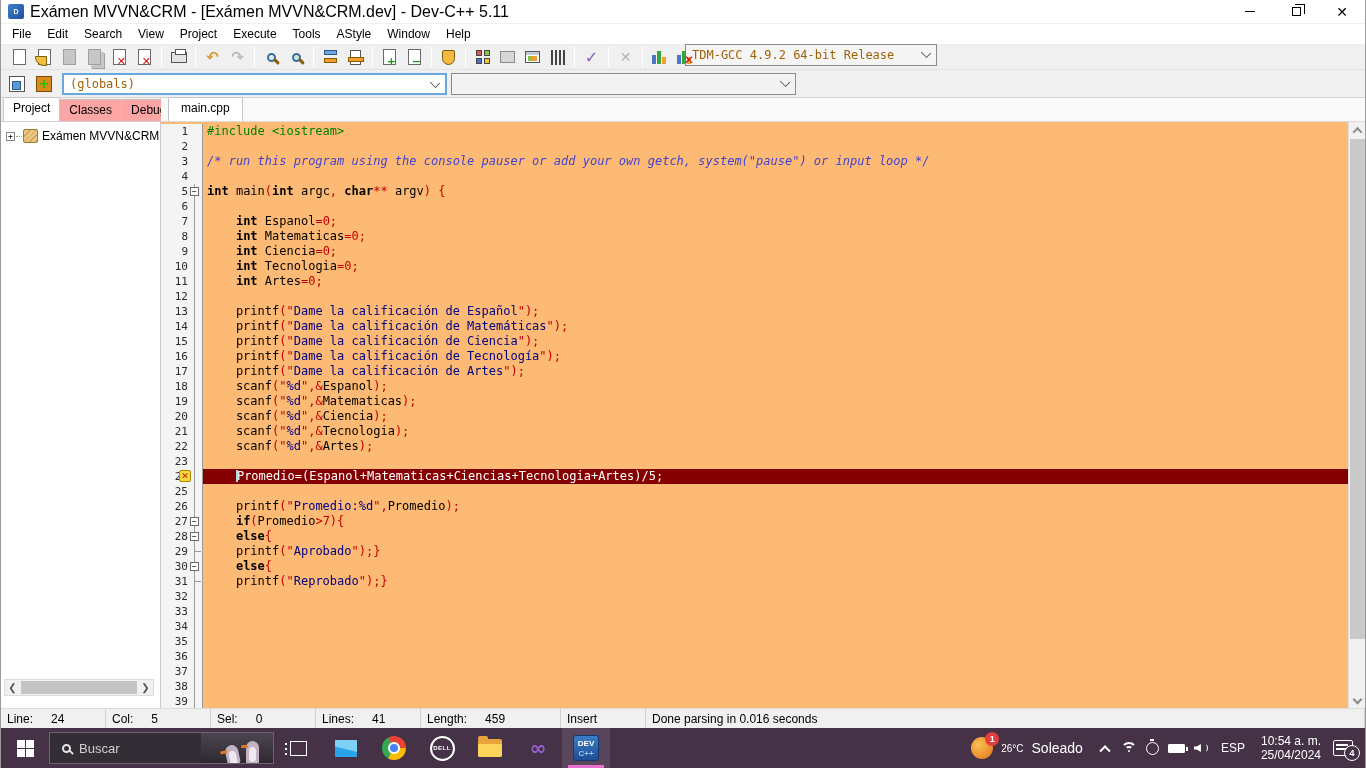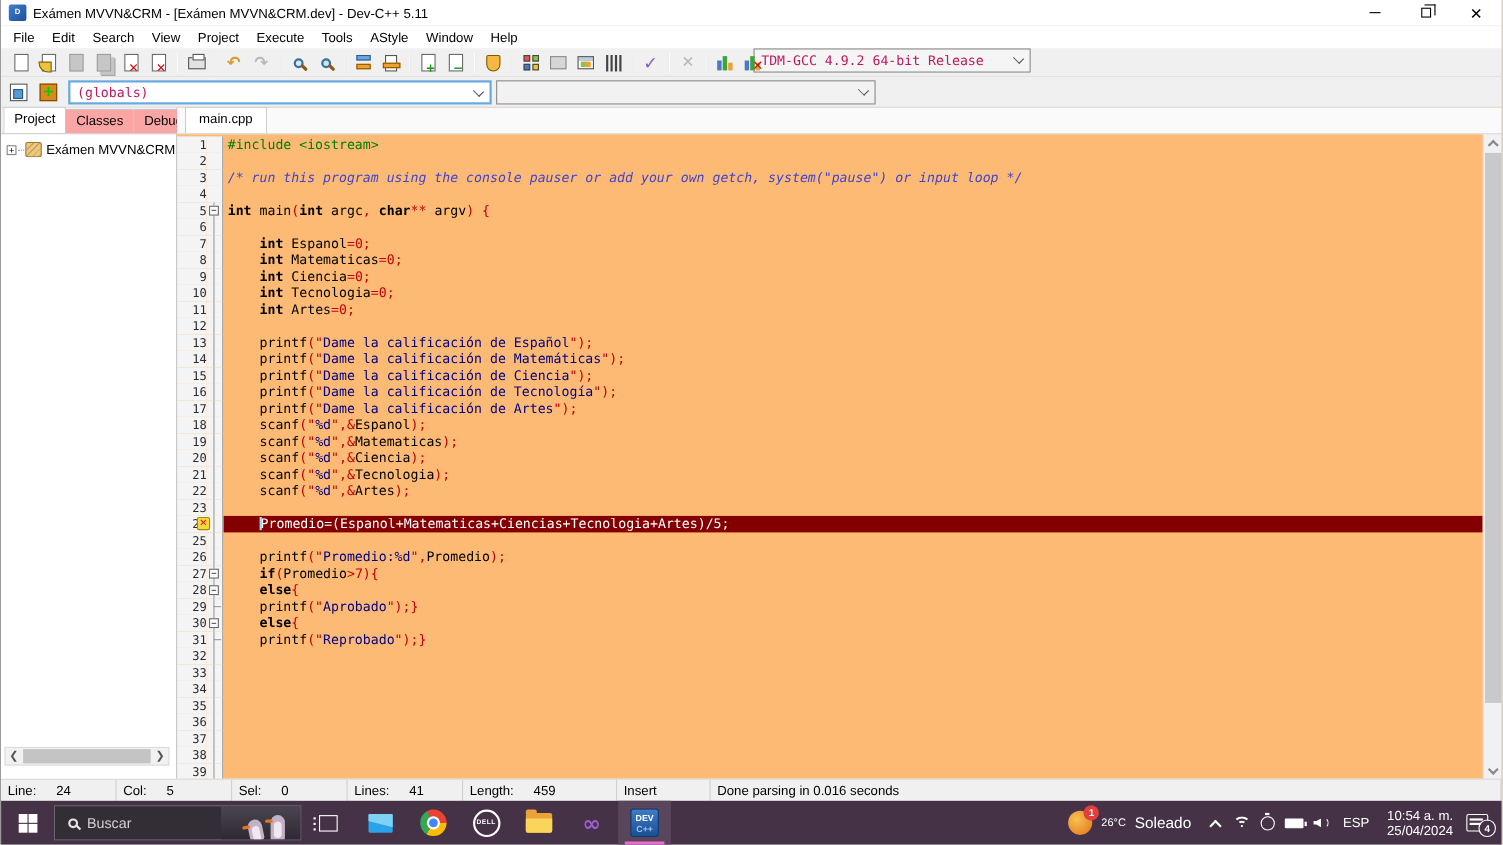--- a/index.html
+++ b/index.html
@@ -5,21 +5,21 @@
   * { margin:0; padding:0; box-sizing:border-box; }
   html,body { width:1366px; height:768px; overflow:hidden; background:#fff;
               font-family:"Liberation Sans", sans-serif; }
   .app { position:relative; width:1366px; height:768px; border-left:1px solid #9a9a9a; border-right:1px solid #9a9a9a; }
 
   
   .titlebar { position:absolute; left:0; top:0; width:100%; height:24px; background:#fff;
               display:flex; align-items:center; border-bottom:1px solid #f0f0f0; }
   .app-ico { width:16px; height:15px; margin:0 6px 0 7px; background:linear-gradient(135deg,#3f7fd0,#1d4f9c);
              border-radius:2px; color:#fff; font:bold 7px/15px "Liberation Sans",sans-serif; text-align:center; }
-  .title-text { font-size:12px; color:#000; }
+  .title-text { font-size:16px; color:#000; }
   .win-btns { margin-left:auto; display:flex; height:100%; }
   .win-btn { width:46px; height:100%; display:flex; align-items:center; justify-content:center; }
   .glyph-min { width:10px; height:1px; background:#000; }
   .glyph-restore { width:9px; height:9px; border:1px solid #000; position:relative; background:#fff; }
   .glyph-restore:before { content:""; position:absolute; left:2px; top:-4px; width:9px; height:9px; border:1px solid #000; border-left:none; border-bottom:none; }
   .glyph-close { font-size:14px; color:#000; line-height:14px; }
 
   
   .menubar { position:absolute; left:0; top:24px; width:100%; height:21px; background:#fff; display:flex; align-items:center; padding-left:3px; border-bottom:1px solid #ececec;}
   .menu-item { padding:0 8px; font-size:12px; color:#000; height:21px; line-height:21px; }
@@ -59,21 +59,21 @@
   .chk { font:bold 16px "DejaVu Sans",sans-serif; color:#8a5ac2; }
   .abrt { font:bold 14px "DejaVu Sans",sans-serif; color:#b5b5b5; }
   .bars3 { width:15px; height:14px; position:relative; }
   .bars3 i { position:absolute; bottom:0; width:4px; }
   .bars3 i:nth-child(1){ left:0; height:9px; background:#4a78c5; }
   .bars3 i:nth-child(2){ left:5px; height:13px; background:#3aa53a; }
   .bars3 i:nth-child(3){ left:10px; height:7px; background:#f0a030; }
   .xover { position:absolute; right:-2px; bottom:-3px; font:bold 12px "DejaVu Sans",sans-serif; color:#cc1111; }
 
   .combo { height:22px; border:1px solid #8a8a8a; background:#f2f2f2; display:flex; align-items:center;
-           font-family:"DejaVu Sans Mono", monospace; font-size:12px; color:#be185d; padding-left:6px; position:relative; }
+           font-family:"DejaVu Sans Mono", monospace; font-size:12px; color:#a16207; padding-left:6px; position:relative; }
   .combo .chev { position:absolute; right:6px; top:4px; width:8px; height:8px; border-right:1.5px solid #555; border-bottom:1.5px solid #555; transform:rotate(45deg) scale(1,.8); }
   .combo.compiler { position:absolute; left:684px; top:-1px; width:252px; background:#f5f5f5; }
   .combo.globals { position:absolute; left:61px; top:3px; width:385px; background:#fff; border:2px solid #66a8e0; }
   .combo.members { position:absolute; left:450px; top:3px; width:345px; }
 
   .nav-ic { width:16px; height:16px; position:relative; }
   .nav1 { background:#fff; border:1px solid #555; }
   .nav1:before { content:""; position:absolute; left:2px; top:4px; width:7px; height:7px; background:#5b9bd5; border:1px solid #2a5a8a; }
   .nav2 { background:#d78a1e; border:1px solid #7a4a00; color:#0c0; font:bold 13px/14px "DejaVu Sans",sans-serif; text-align:center; }
   .nav3 { background:#fff; border:1px solid #555; }

